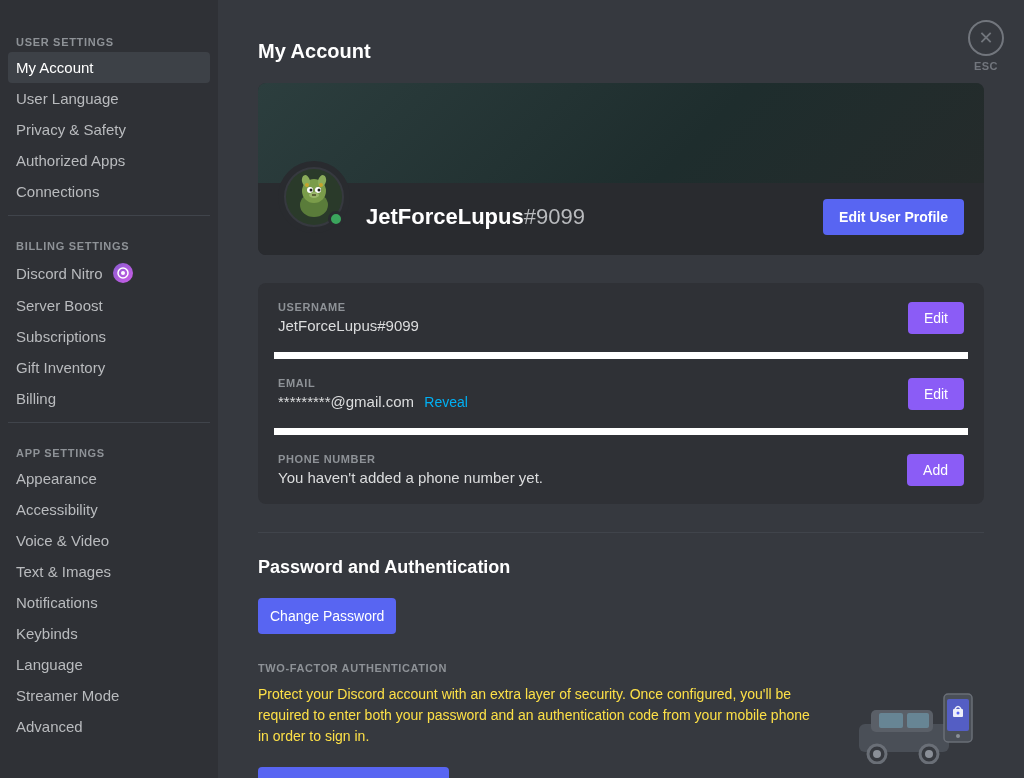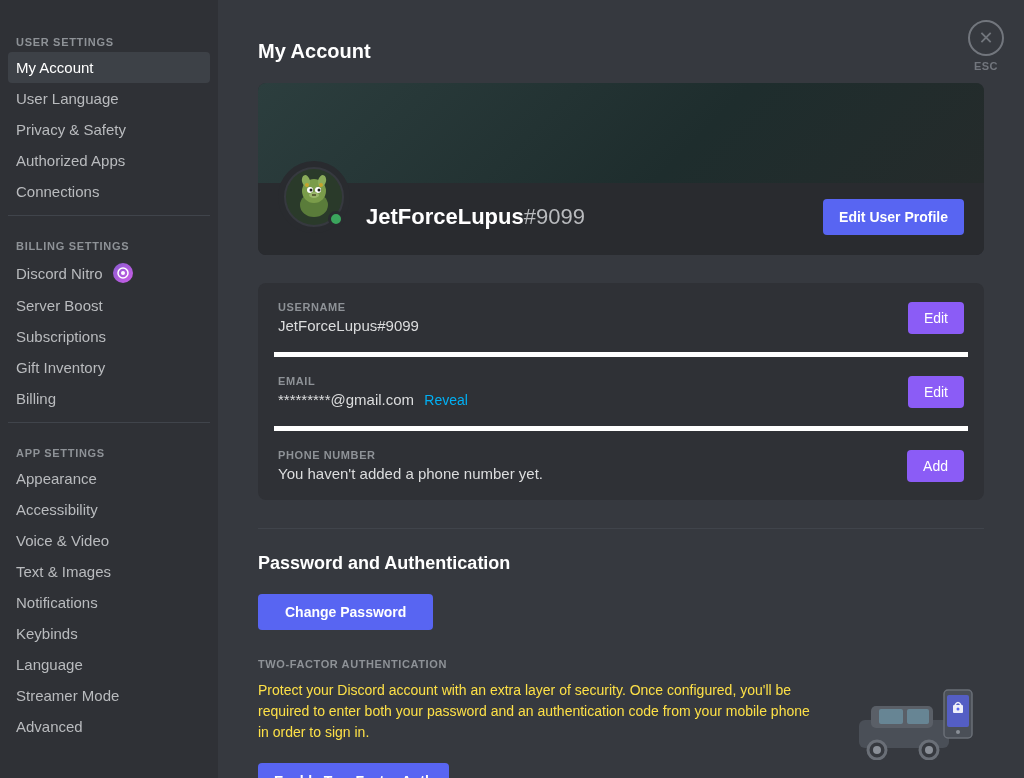--- a/index.html
+++ b/index.html
@@ -193,21 +193,21 @@
     .account-details {
       background: #2f3136;
       border-radius: 8px;
       padding: 0 16px;
       margin-bottom: 28px;
     }
     .detail-row {
       display: flex;
       align-items: center;
       padding: 18px 4px;
-      border-bottom: 5px solid #ffffff;
+      border-bottom: 7px solid #ffffff;
     }
     .detail-row:last-child { border-bottom: none; }
     .detail-info { flex: 1; }
     .detail-label {
       font-size: 11px;
       font-weight: 700;
       color: #8e9297;
       text-transform: uppercase;
       letter-spacing: 0.6px;
       margin-bottom: 4px;
@@ -245,23 +245,23 @@
     .section-divider {
       border: none;
       border-top: 1px solid #40444b;
       margin: 20px 0;
     }
     .change-password-btn {
       background: #5865f2;
       color: #fff;
       border: none;
       border-radius: 4px;
-      padding: 10px 27px;
+      padding: 10px 12px;
       font-size: 14px;
-      font-weight: 700;
+      font-weight: 400;
       cursor: pointer;
       margin-bottom: 28px;
     }
 
     .tfa-section { margin-bottom: 24px; }
     .tfa-label {
       font-size: 11px;
       font-weight: 700;
       color: #8e9297;
       text-transform: uppercase;

